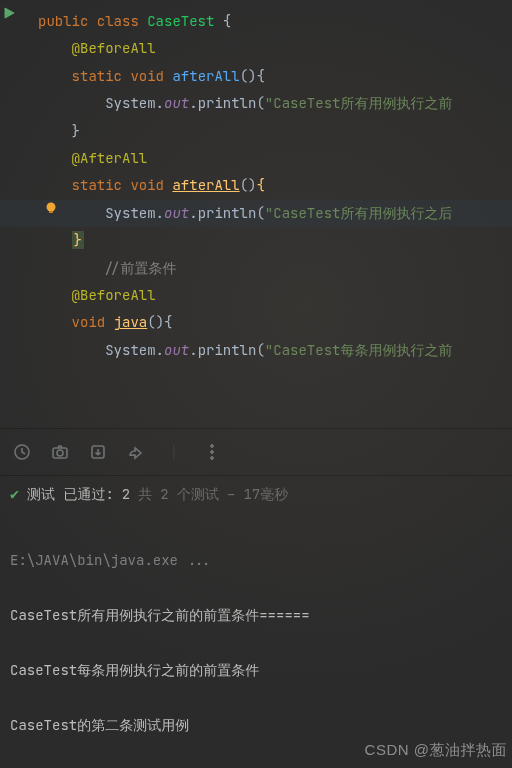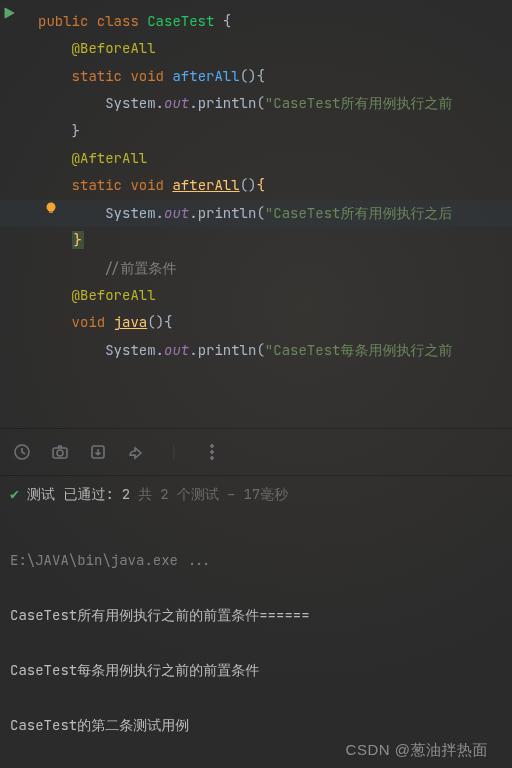--- a/index.html
+++ b/index.html
@@ -68,21 +68,21 @@
   .console {
     padding: 8px 10px 0 10px;
     font-size: 14px;
     line-height: 27.4px;
     color:#bdbdbd;
     white-space: pre;
     overflow:hidden;
   }
   .watermark {
     position:absolute;
-    right:24px; bottom:8px;
+    right:5px; bottom:8px;
     font-size:15px;
     color: rgba(220,220,220,0.55);
     font-family: sans-serif;
     letter-spacing:0.5px;
   }
 </style>
 </head>
 <body>
 
 <div class="bg-wash"></div>

